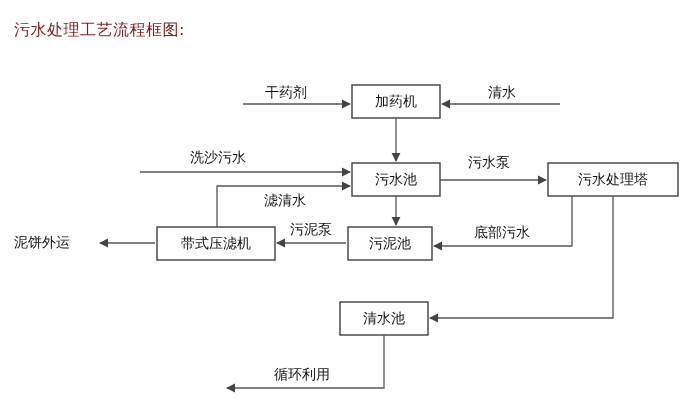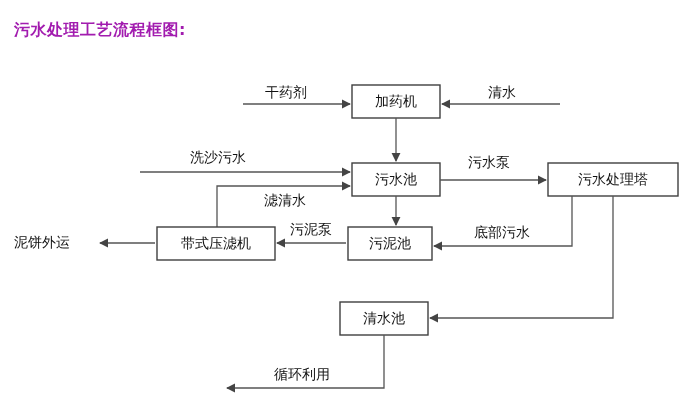--- a/index.html
+++ b/index.html
@@ -13,22 +13,22 @@
     height: 420px;
     background: #ffffff;
     overflow: hidden;
     font-family: "DejaVu Sans", "Liberation Sans", sans-serif;
   }
   #title {
     position: absolute;
     left: 14px;
     top: 20px;
     font-size: 16px;
-    font-weight: bold;
-    color: #a21caf;
+    font-weight: normal;
+    color: #7f1d1d;
     letter-spacing: 0.5px;
     white-space: nowrap;
   }
   #diagram {
     position: absolute;
     left: 0;
     top: 0;
     width: 700px;
     height: 420px;
   }

